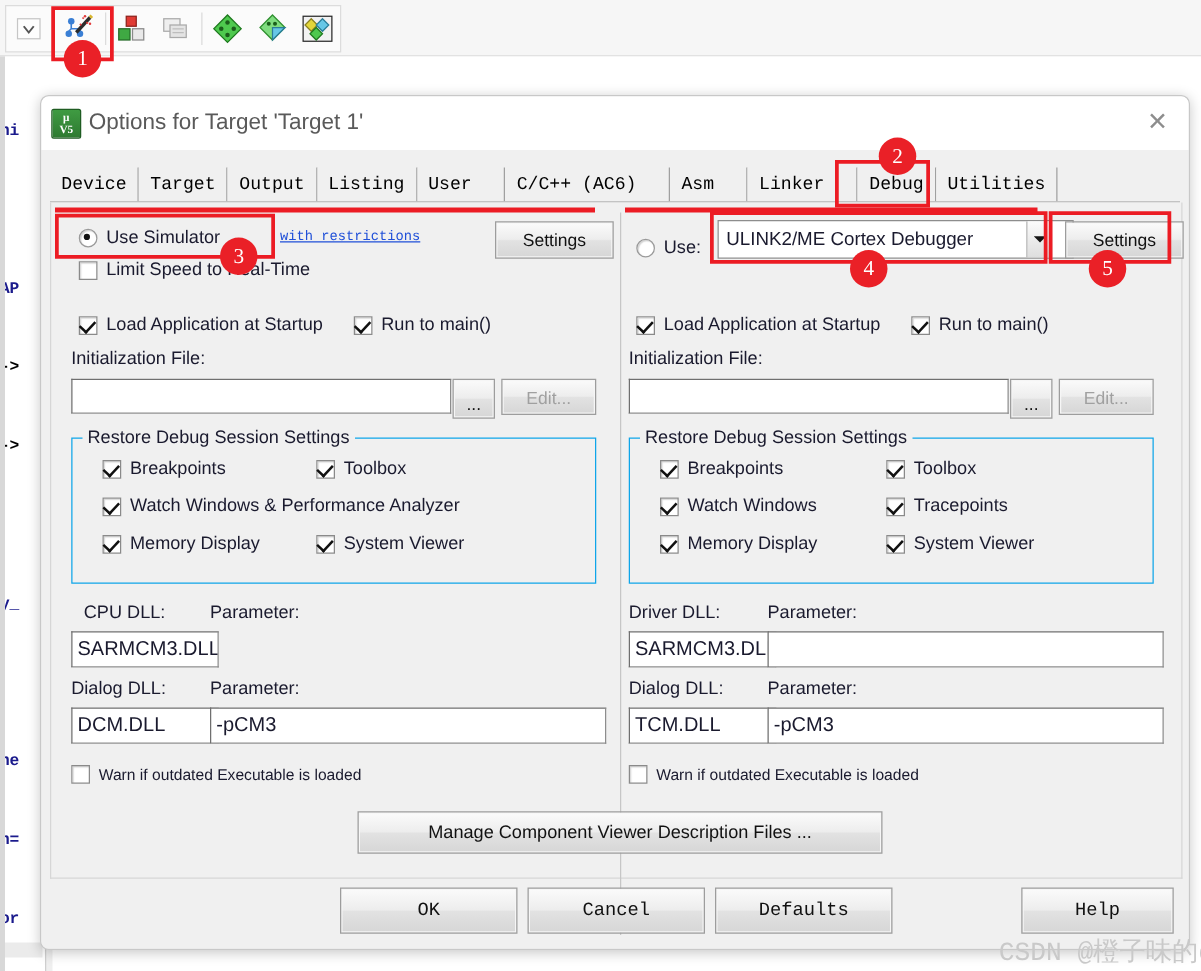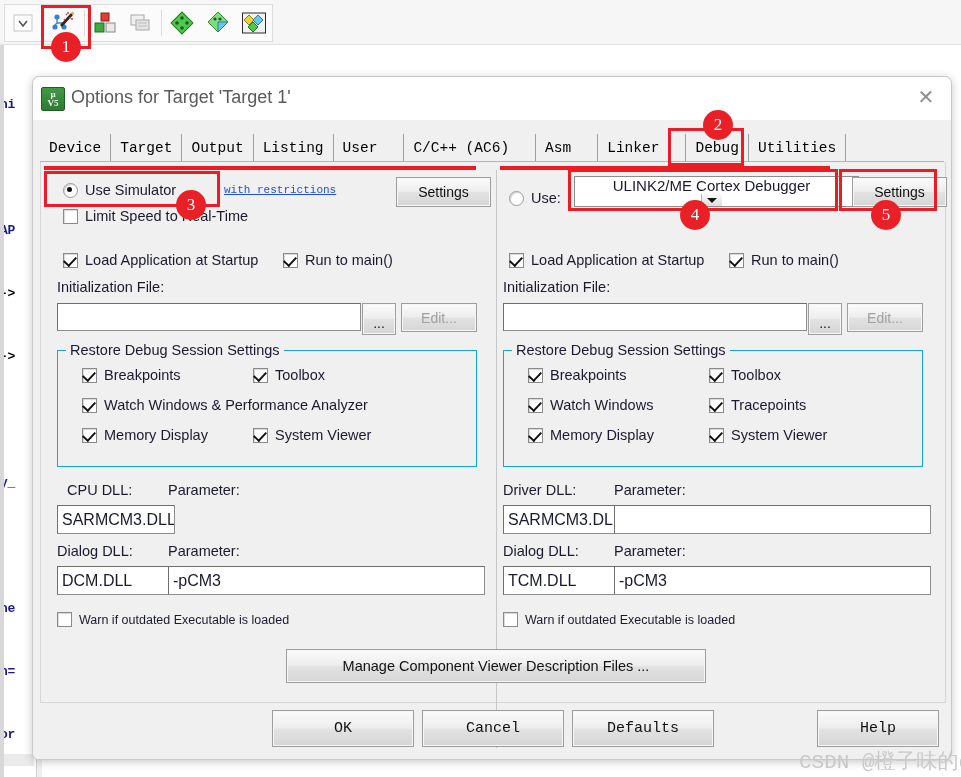--- a/index.html
+++ b/index.html
@@ -167,21 +167,21 @@
   .inp {
     background: #ffffff; border: 1px solid #8d8d8d;
     border-top-color: #6f6f6f; border-left-color: #6f6f6f;
     font-family: "Liberation Sans", sans-serif; font-size: 16px; color: #1a1a2e;
     display: flex; align-items: center; padding: 0 4px; overflow: hidden;
     white-space: nowrap;
   }
   .combo {
     background: #ffffff; border: 1px solid #8d8d8d;
     display: flex; align-items: center; justify-content: space-between;
-    padding: 0 16px 0 6px; overflow: hidden; flex-direction: column;
+    padding: 0 16px 0 6px; overflow: hidden;
   }
   .combo .val {
     font-family: "Liberation Sans", sans-serif; font-size: 15px; color: #1a1a2e;
     white-space: nowrap;
   }
   .combo .arrowbox {
     width: 20px; height: 100%;
     background: linear-gradient(180deg,#fcfcfc 0%, #ececec 50%, #dedede 100%);
     border-left: 1px solid #b4b4b4;
     display: flex; align-items: center; justify-content: center;

